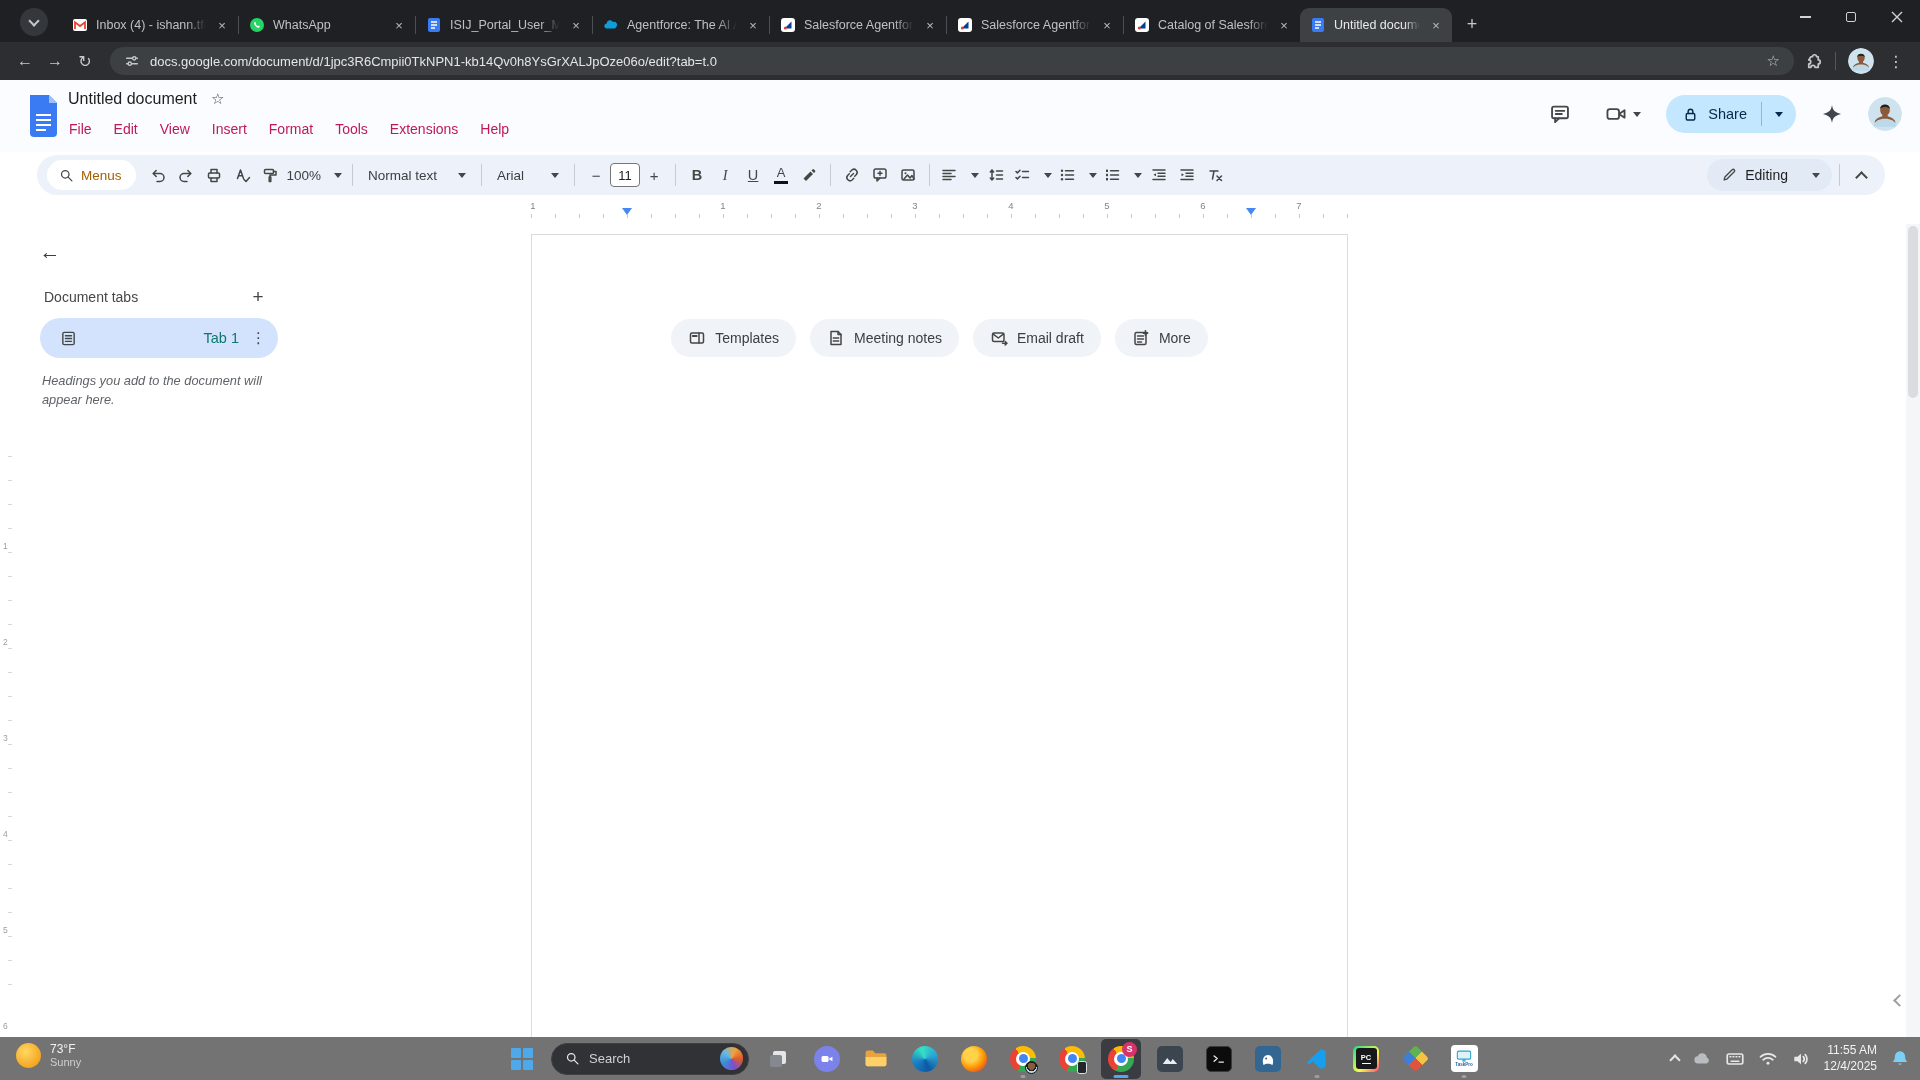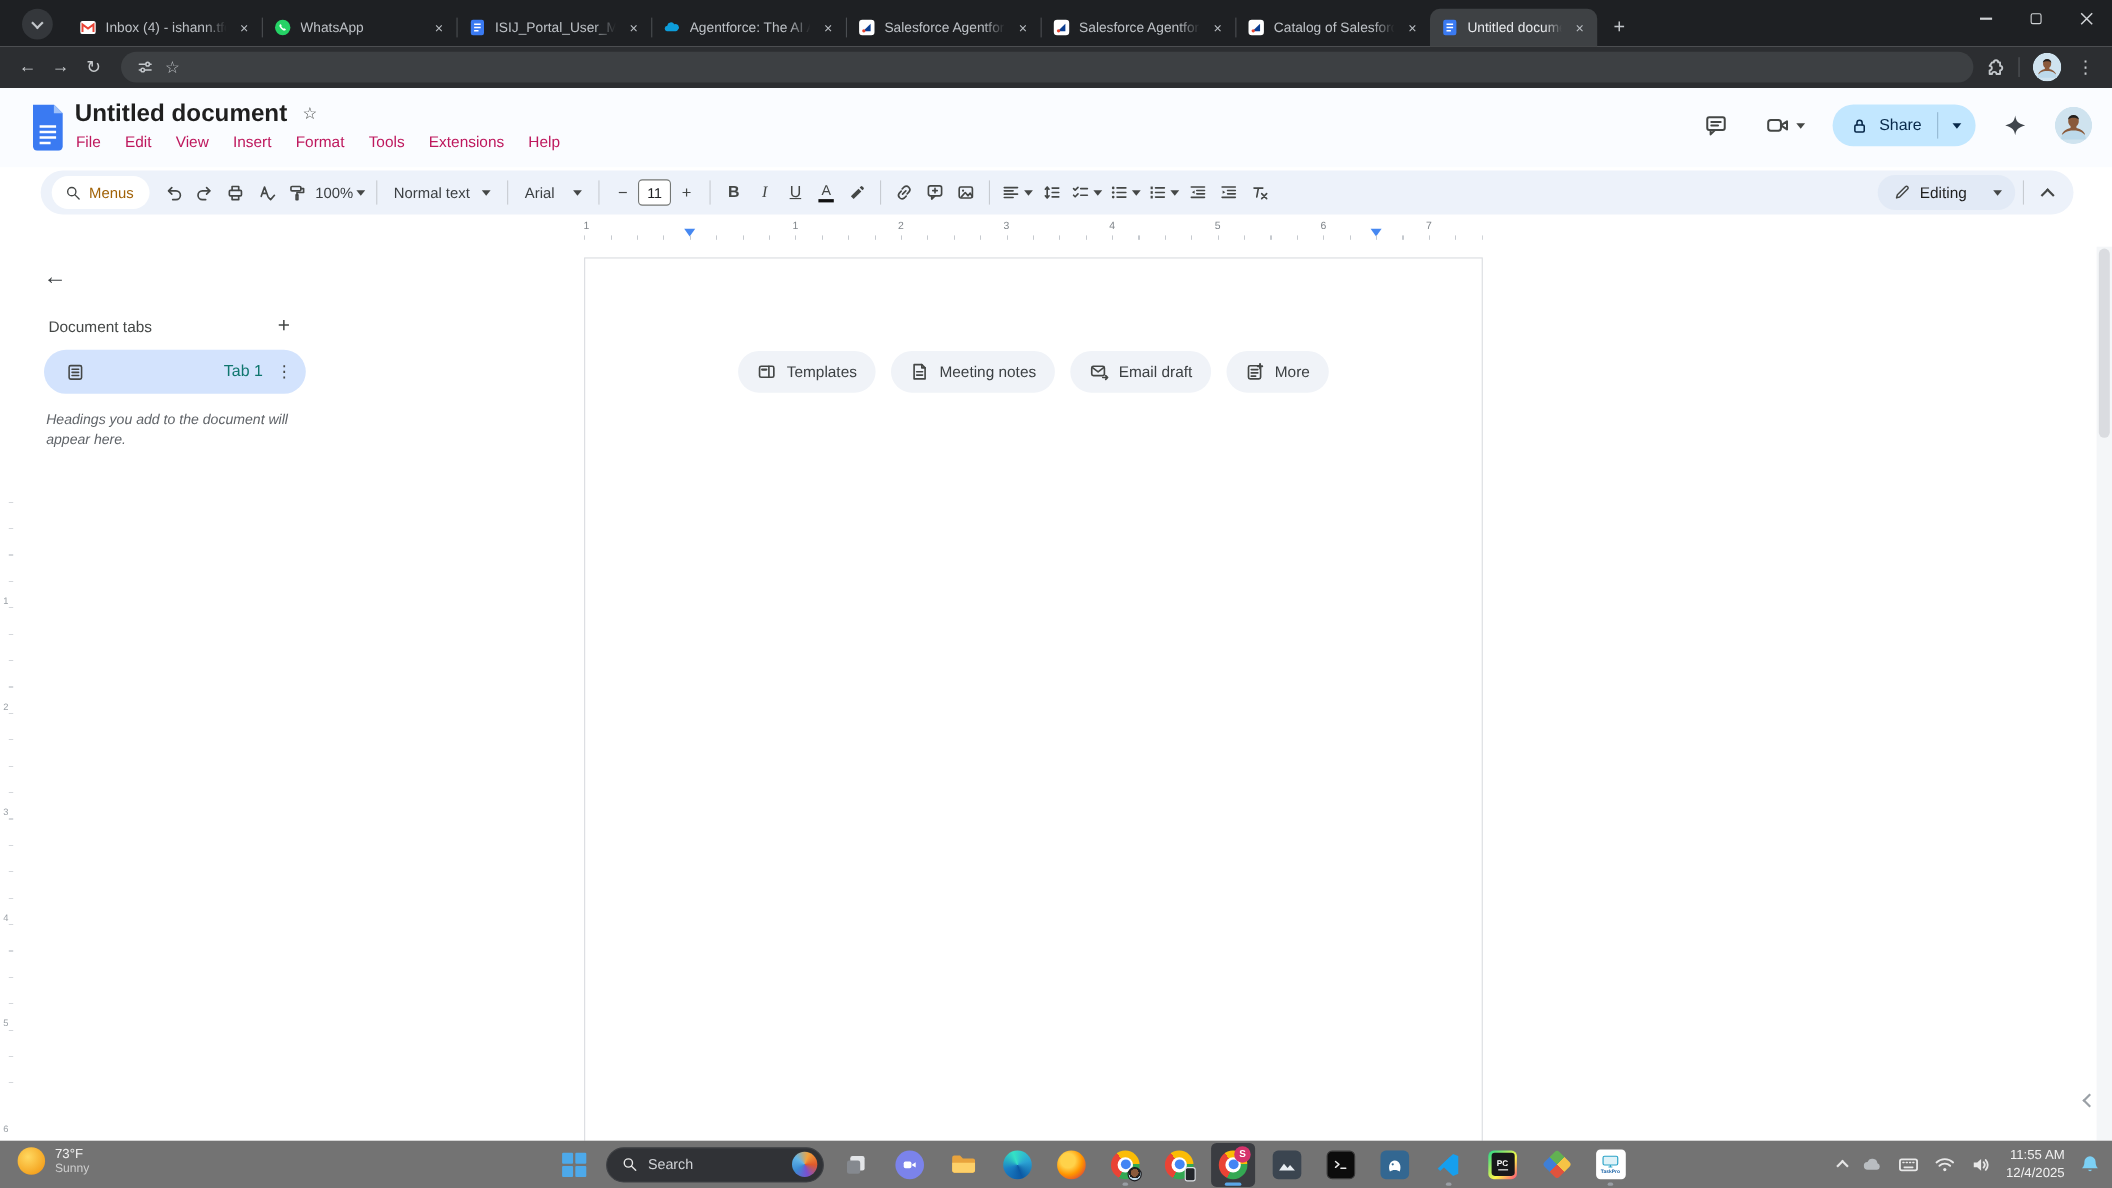--- a/index.html
+++ b/index.html
@@ -28,37 +28,37 @@
   .urlpill{flex:1;height:28px;margin:0 10px;border-radius:14px;background:#3d4043;display:flex;align-items:center;gap:10px;padding:0 14px;overflow:hidden;}
   .url{color:#e3e5e8;font-size:13px;white-space:nowrap;overflow:hidden;flex:1;}
   .ob-right{display:flex;align-items:center;gap:12px;flex:0 0 auto;padding-right:4px;}
   .obdiv{width:1px;height:18px;background:#54575b;}
   .avatar-sm{width:26px;height:26px;border-radius:50%;overflow:hidden;flex:0 0 auto;}
 
   
   .docshead{position:absolute;left:0;top:80px;width:1920px;height:72px;background:#fafcff;}
   .docslogo{position:absolute;left:28px;top:15px;}
   .dtitle{position:absolute;left:68px;top:10px;display:flex;align-items:center;gap:14px;}
-  .dtitle .t{font-size:22px;color:#1f1f1f;font-weight:bold;}
+  .dtitle .t{font-size:16px;color:#1f1f1f;}
   .dtitle .star{font-size:15px;color:#444746;}
   .dmenus{position:absolute;left:58px;top:38px;display:flex;}
   .dmenu{font-size:14px;color:#be185d;padding:3px 11px;border-radius:6px;}
   .dh-right{position:absolute;right:18px;top:14px;display:flex;align-items:center;gap:16px;}
   .hibtn{width:40px;height:40px;display:flex;align-items:center;justify-content:center;border-radius:50%;}
   .caret{width:0;height:0;border:4.5px solid transparent;border-top:5.5px solid #444746;margin-top:5px;}
   .share{height:38px;border-radius:19px;background:#c2e7ff;display:flex;align-items:center;color:#08294a;}
   .share .left{display:flex;align-items:center;gap:9px;padding:0 14px 0 16px;font-size:14.5px;font-weight:500;}
   .share .div{width:1px;height:24px;background:rgba(10,40,70,.25);}
   .share .right{width:34px;display:flex;justify-content:center;}
   .avatar-lg{width:34px;height:34px;border-radius:50%;overflow:hidden;}
 
   
   .dtoolbar{position:absolute;left:37px;top:155px;width:1848px;height:40px;background:#edf2fa;border-radius:21px;display:flex;align-items:center;padding:0 10px;}
   .menuspill{height:30px;background:#fff;border-radius:15px;display:flex;align-items:center;gap:7px;padding:0 14px 0 12px;margin-right:8px;font-size:13.5px;color:#a16207;}
-  .tb{height:30px;min-width:28px;border-radius:6px;display:flex;align-items:center;justify-content:center;gap:3px;padding:0 3px;flex:0 0 auto;}
+  .tb{height:30px;min-width:28px;border-radius:6px;display:flex;align-items:center;justify-content:center;gap:13px;padding:0 3px;flex:0 0 auto;}
   .tb .lbl{font-size:13.5px;color:#3c4043;}
   .tdiv{width:1px;height:22px;background:#c7cbd1;margin:0 7px;flex:0 0 auto;}
   .fsbox{width:30px;height:24px;border:1px solid #747775;border-radius:4px;background:#fff;display:flex;align-items:center;justify-content:center;font-size:13px;color:#202124;}
   .bl{font-size:14.5px;color:#444746;font-weight:700;width:16px;text-align:center;}
   .il{font-style:italic;font-weight:400;font-family:"Liberation Serif",serif;}
   .ul{text-decoration:underline;font-weight:400;}
   .acol{display:flex;flex-direction:column;align-items:center;line-height:1;}
   .acol .a{font-size:13px;color:#444746;}
   .acol .bar{width:14px;height:3.5px;background:#111;margin-top:1.5px;}
   .editpill{height:32px;border-radius:16px;background:#e2eaf6;display:flex;align-items:center;gap:8px;padding:0 12px 0 14px;margin-left:auto;}
@@ -260,20 +260,21 @@
   <div class="omnibar">
     <div class="navbtn">←</div>
     <div class="navbtn">→</div>
     <div class="navbtn">↻</div>
     <div class="urlpill">
       <svg class="sb" width="16" height="16" viewBox="0 0 18 18">
           <path d="M3 6h12M3 12h12"></path>
           <circle cx="11.5" cy="6" r="1.8" fill="#2c2e31"></circle>
           <circle cx="6.5" cy="12" r="1.8" fill="#2c2e31"></circle>
         </svg>
+      <span class="url">docs.google.com/document/d/1jpc3R6Cmpii0TkNPN1-kb14Qv0h8YsGrXALJpOze06o/edit?tab=t.0</span>
       <span style="color:#c0c4c8;font-size:15px;">☆</span>
     </div>
     <div class="ob-right">
       <svg class="sb" width="19" height="19" viewBox="0 0 18 18">
           <path d="M6.5 4.5 h1.6 a1.9 1.9 0 0 1 3.8 0 H13.5 v3 a1.9 1.9 0 0 1 0 3.8 v3.2 h-3.1 a1.9 1.9 0 0 0 -3.8 0 H4.5 v-3.2 a1.9 1.9 0 0 0 0 -3.8 Z"></path>
         </svg>
       <div class="obdiv"></div>
       <div class="avatar-sm">
         <svg viewBox="0 0 24 24" width="26" height="26">
             <circle cx="12" cy="12" r="12" fill="#cfe3ef"></circle>

